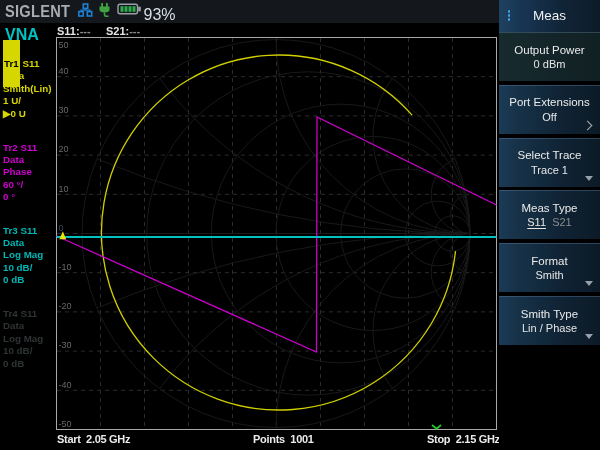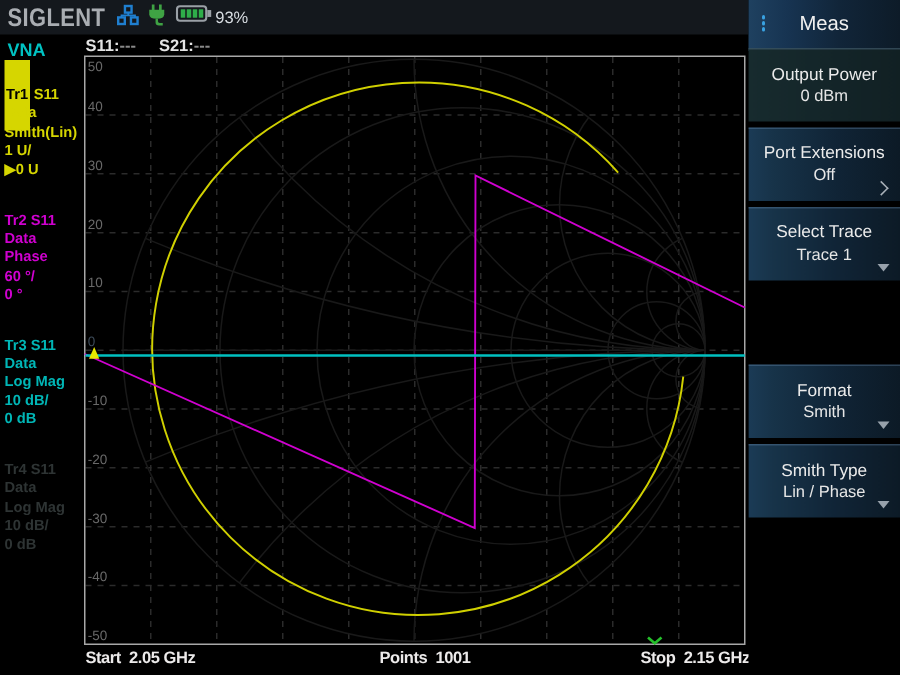--- a/index.html
+++ b/index.html
@@ -3,23 +3,23 @@
 <meta charset="utf-8">
 <style>
   html,body{margin:0;padding:0;}
   body{width:600px;height:450px;background:#000;overflow:hidden;position:relative;
        font-family:"Liberation Sans", sans-serif;}
   .abs{position:absolute;}
   
   #topbar{left:0;top:0;width:499px;height:23px;background:#14181d;}
   #logo{left:5px;top:2px;font-size:17px;font-weight:bold;color:#a9adb2;letter-spacing:0.3px;
         transform:scaleX(0.86);transform-origin:left;}
-  #batt-pct{left:143.5px;top:5.5px;font-size:11px;color:#d8dde2;}
+  #batt-pct{left:143.5px;top:5.5px;font-size:16px;color:#d8dde2;}
   
-  #vna{left:5px;top:26px;font-size:12px;font-weight:bold;color:#00c2c2;}
+  #vna{left:5px;top:26px;font-size:16px;font-weight:bold;color:#00c2c2;}
   .blk{left:3px;width:55px;font-size:9.8px;font-weight:bold;line-height:12.4px;white-space:nowrap;}
   .blk .chip{background:#d6d600;color:#000;padding:18px 1px;}
   #tr1{top:58px;color:#d6d600;}
   #tr2{top:141.5px;color:#d000d0;}
   #tr3{top:224.5px;color:#00b6b6;}
   #tr4{top:308px;color:#2e3434;}
   #sline{left:57px;top:24.5px;font-size:11px;font-weight:bold;color:#e4e4e4;}
   #sline .dim{color:#8a8a8a;}
   
   .bot{top:432.5px;font-size:11px;font-weight:bold;color:#eceaea;white-space:nowrap;letter-spacing:-0.3px;}
@@ -170,20 +170,24 @@
   <div class="btn" id="b2">
       <div class="lab">Port Extensions</div>
       <div class="val">Off</div>
       <div class="chev"></div>
     </div>
   <div class="btn" id="b3">
       <div class="lab">Select Trace</div>
       <div class="val">Trace 1</div>
       <div class="tri"></div>
     </div>
+  <div class="btn" id="b4">
+      <div class="lab">Meas Type</div>
+      <div class="val"><span class="s11u">S11</span>&nbsp; <span class="s21">S21</span></div>
+    </div>
   <div class="btn" id="b6">
       <div class="lab">Smith Type</div>
       <div class="val">Lin / Phase</div>
       <div class="tri"></div>
     </div>
   <div class="btn" id="b5">
       <div class="lab">Format</div>
       <div class="val">Smith</div>
       <div class="tri"></div>
     </div>

